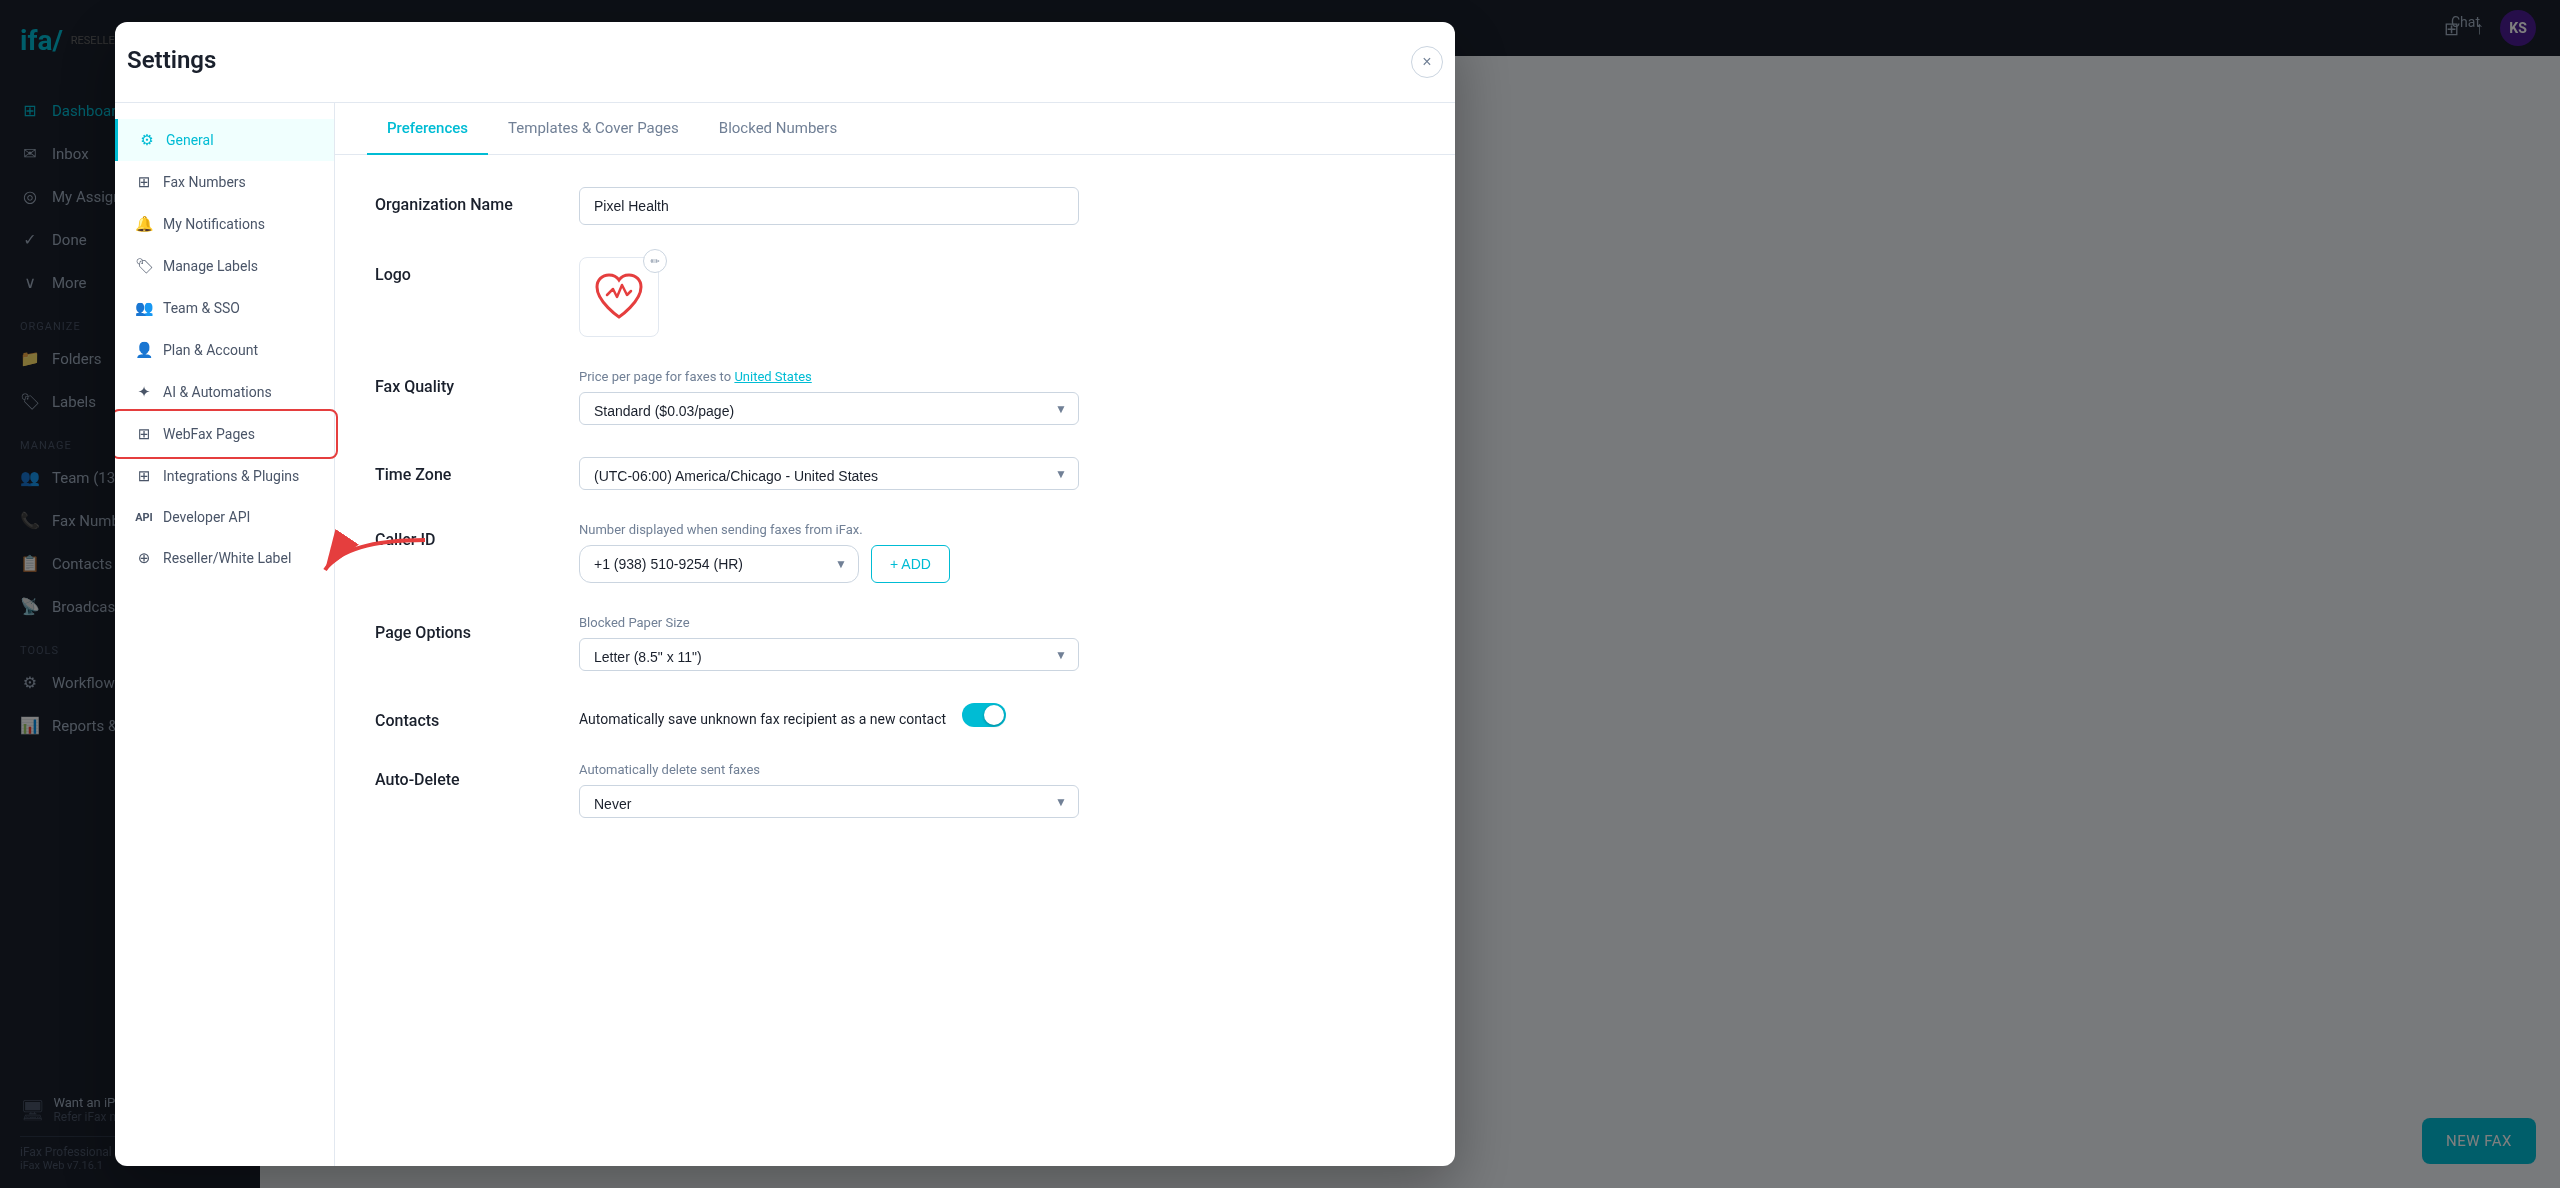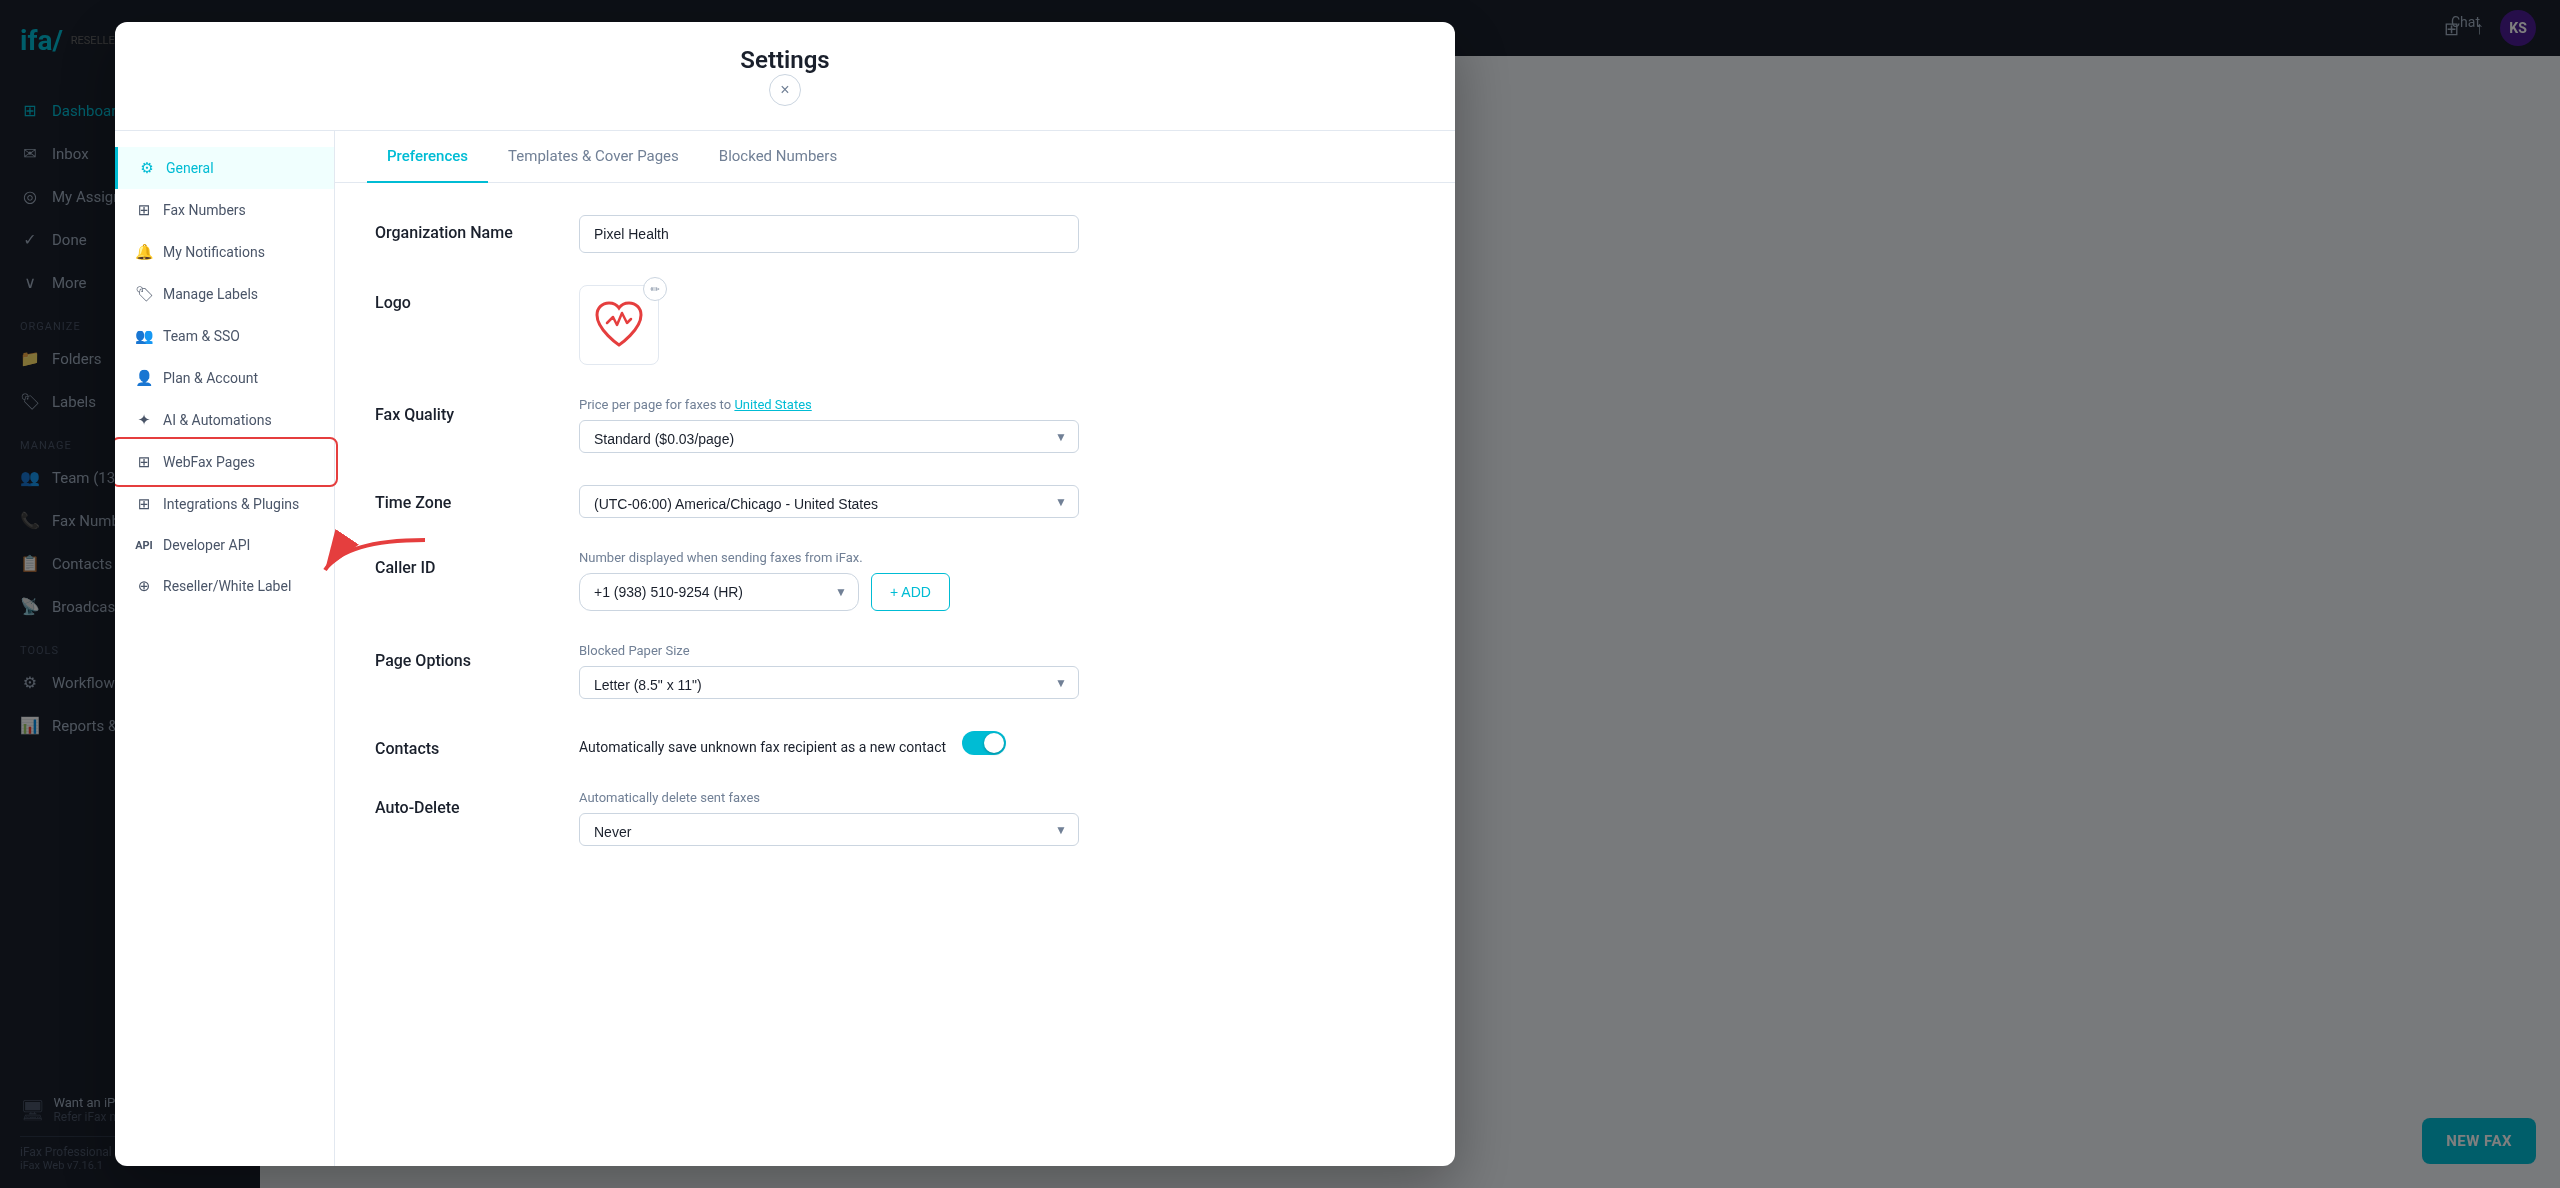--- a/index.html
+++ b/index.html
@@ -146,26 +146,24 @@
       border-radius: 12px;
       z-index: 200;
       display: flex;
       flex-direction: column;
       overflow: hidden;
       box-shadow: 0 20px 60px rgba(0,0,0,0.3);
     }
 
     .modal-header {
       display: flex;
-      align-items: center;
       justify-content: space-between;
-      padding: 24px 32px;
+      padding: 24px 12px;
       border-bottom: 1px solid #e2e8f0;
       flex-shrink: 0;
-      flex-direction: column;
     }
 
     .modal-title {
       font-size: 24px;
       font-weight: 600;
       color: #1a202c;
     }
 
     .modal-close {
       width: 32px;
@@ -445,21 +443,21 @@
     
     .new-fax-btn {
       position: fixed;
       bottom: 24px;
       right: 24px;
       background: #00bcd4;
       color: white;
       padding: 14px 24px;
       border-radius: 8px;
       font-size: 15px;
-      font-weight: 700;
+      font-weight: 400;
       letter-spacing: 0.5px;
       cursor: pointer;
       z-index: 50;
     }
 
     
     .chat-btn {
       position: absolute;
       top: 14px;
       right: 80px;

